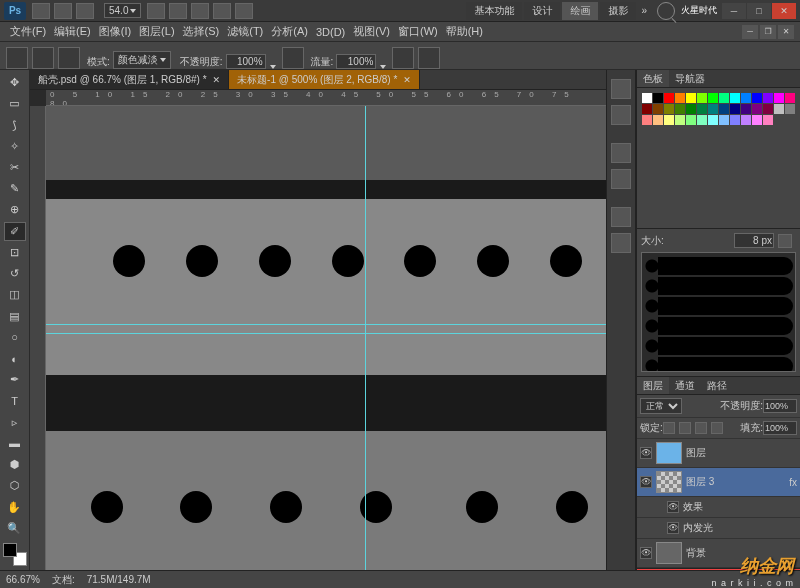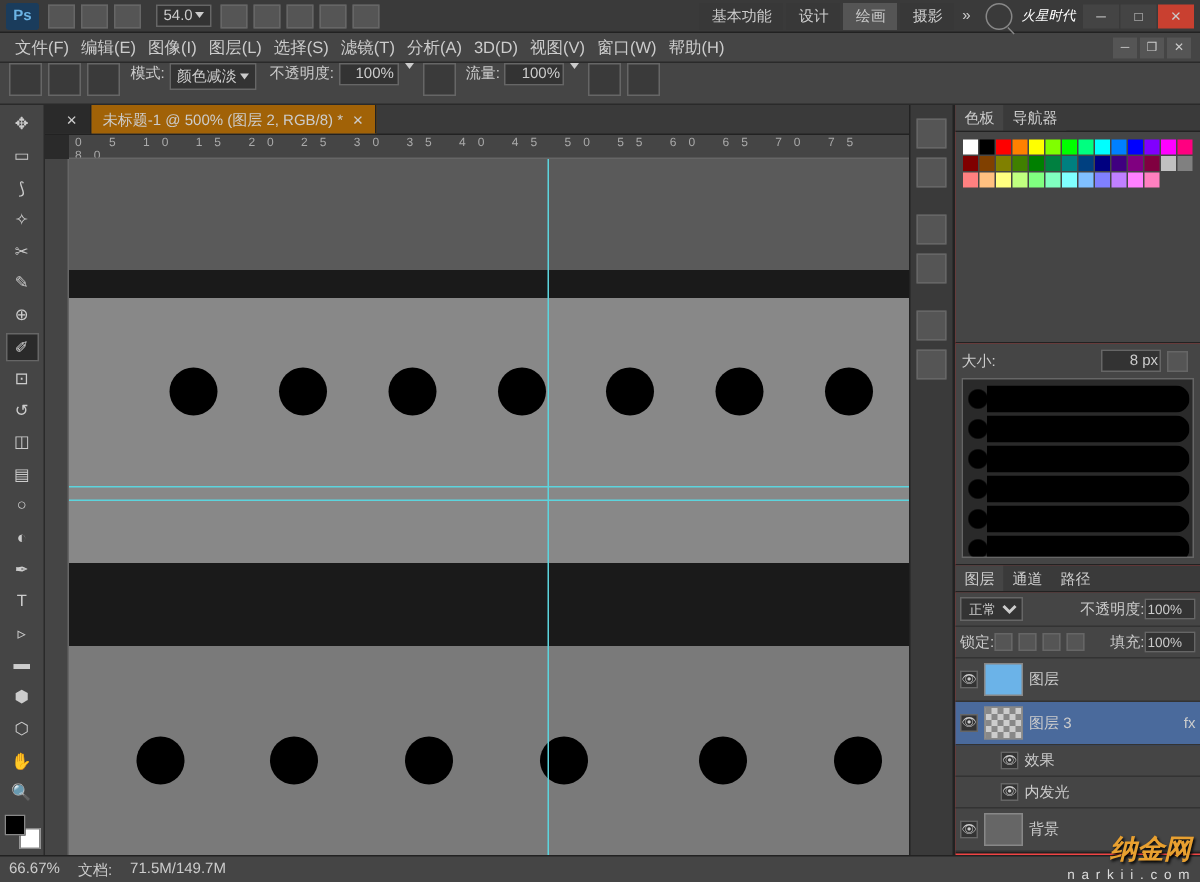--- a/index.html
+++ b/index.html
@@ -7,29 +7,29 @@
 .titlebar{height:22px;background:#3a3a3a;display:flex;align-items:center;padding:0 4px;border-bottom:1px solid #222}
 .ps-logo{width:22px;height:18px;background:#1a3c5c;color:#6cb4e4;font-weight:bold;font-size:10px;display:flex;align-items:center;justify-content:center;border-radius:2px;margin-right:6px}
 .tb-icon{width:18px;height:16px;background:#555;margin-right:4px;border:1px solid #666;display:inline-block}
 .zoom-dd{background:#333;border:1px solid #666;padding:1px 4px;margin:0 6px}
 .arrow-dn{width:0;height:0;border-left:3px solid transparent;border-right:3px solid transparent;border-top:4px solid #ccc;display:inline-block;vertical-align:middle;margin-left:2px}
 .spacer{flex:1}
 .ws-btn{padding:2px 8px;margin:0 1px;background:#383838;font-size:10px}
 .ws-btn.active{background:#555}
 .search{width:18px;height:18px;border:1px solid #888;border-radius:50%;margin:0 6px;position:relative}
 .search::after{content:"";position:absolute;width:6px;height:1px;background:#888;bottom:-2px;right:-3px;transform:rotate(45deg)}
-.watermark{height:18px;display:flex;align-items:center;font-size:9px;color:#fff;font-style:italic}
+.watermark{height:18px;display:flex;align-items:center;font-size:9px;color:#fff;}
 .winbtns{display:flex;margin-left:4px}
 .winbtn{width:24px;height:16px;background:#444;margin-left:1px;display:flex;align-items:center;justify-content:center;font-size:9px}
 .winbtn.close{background:#c94030}
 .menubar{height:20px;background:#454545;display:flex;align-items:center;padding:0 6px;border-bottom:1px solid #2a2a2a}
 .menu-item{padding:0 4px;font-size:11px}
 .doc-winbtns{margin-left:auto;display:flex}
 .doc-winbtn{width:16px;height:14px;background:#555;margin-left:2px;font-size:8px;display:flex;align-items:center;justify-content:center}
-.optbar{height:28px;background:#454545;display:flex;align-items:flex-start;padding:0 6px;border-bottom:1px solid #2a2a2a}
+.optbar{height:28px;background:#454545;display:flex;align-items:flex-end;padding:0 6px;border-bottom:1px solid #2a2a2a}
 .opt-tool{width:22px;height:22px;background:#3a3a3a;border:1px solid #666;margin-right:4px}
 .opt-lbl{margin:0 3px;font-size:10px}
 .opt-dd{background:#333;border:1px solid #666;padding:1px 4px;margin-right:6px}
 .opt-input{width:40px;background:#333;border:1px solid #666;padding:1px 2px;text-align:right;margin-right:2px}
 .main{display:flex;height:500px}
 .toolbox{width:30px;background:#454545;display:flex;flex-direction:column;padding-top:2px;border-right:1px solid #2a2a2a}
 .tool{width:22px;height:20px;margin:1px auto;display:flex;align-items:center;justify-content:center;position:relative;font-size:11px}
 .tool.active{background:#2a2a2a;border:1px solid #666}
 .swatch-pair{width:24px;height:24px;margin:4px auto;position:relative}
 .swatch-fg{width:14px;height:14px;background:#000;border:1px solid #888;position:absolute;top:0;left:0;z-index:2}
@@ -166,20 +166,21 @@
     <div class="tool">🔍</div>
     <div class="swatch-pair">
       <div class="swatch-fg"></div>
       <div class="swatch-bg"></div>
     </div>
   </div>
 
   <div class="doc-area">
     <div class="tabs">
       <div class="tab active">
+          <span>船壳.psd @ 66.7% (图层 1, RGB/8#) *</span>
           <span class="tab-close">✕</span>
         </div>
       <div class="tab">
           <span>未标题-1 @ 500% (图层 2, RGB/8) *</span>
           <span class="tab-close">✕</span>
         </div>
     </div>
     <div class="ruler-h"></div>
     <div class="canvas-row">
       <div class="ruler-v"></div>

